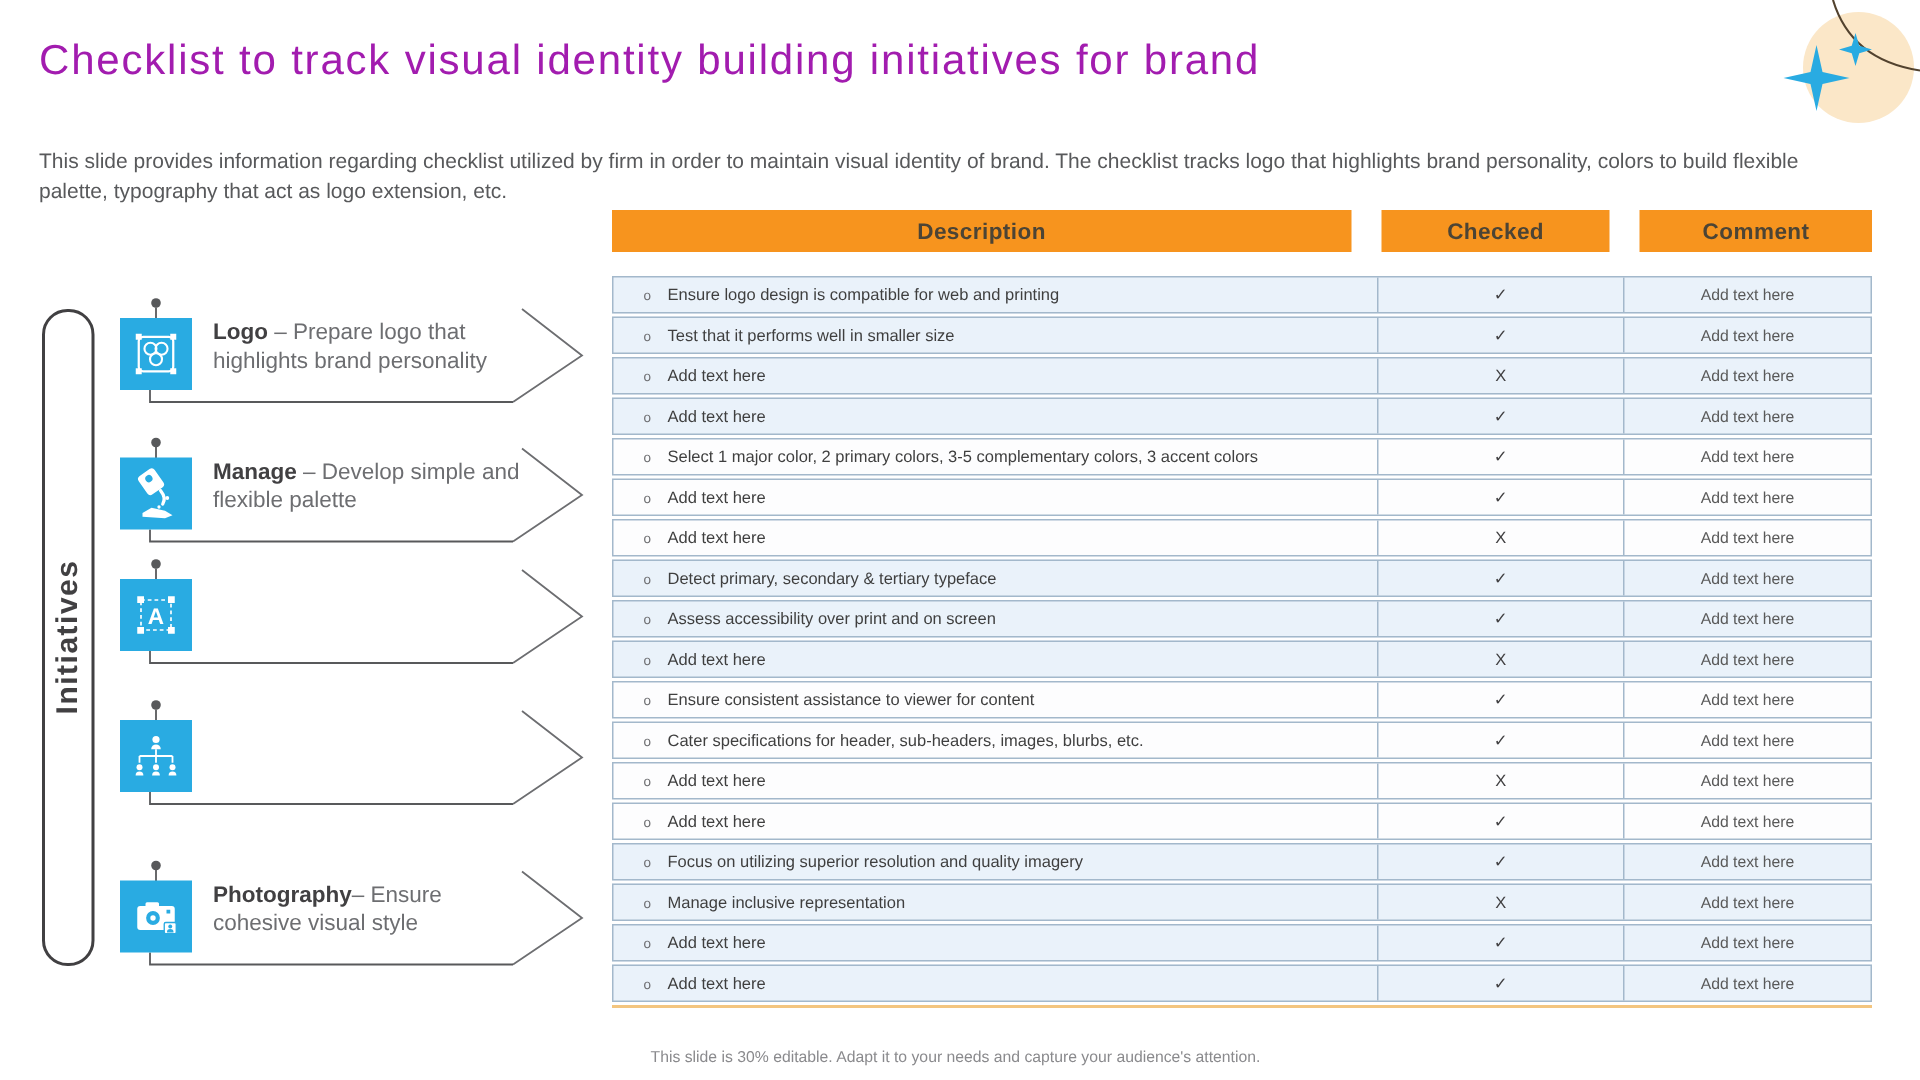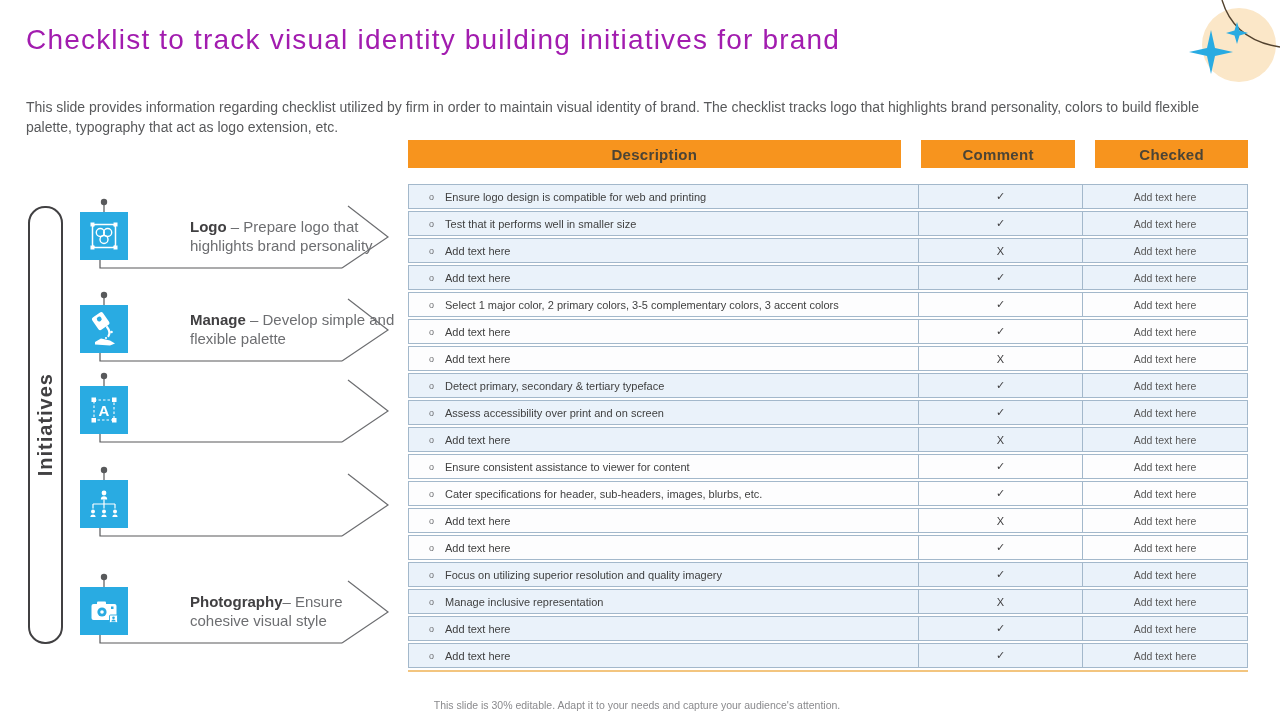--- a/index.html
+++ b/index.html
@@ -23,21 +23,21 @@
                display:flex; align-items:center; justify-content:center; }
   .init-label { writing-mode:vertical-rl; transform:rotate(180deg);
                 font-size:20px; font-weight:bold; color:#414042; letter-spacing:1px; }
 
   
   .item { position:absolute; left:80px; width:315px; height:76px; }
   .item-lines { position:absolute; left:0; top:0; width:315px; height:76px; }
   .item-icon { position:absolute; left:0; top:14px; width:48px; height:48px;
                background:#29ABE2; display:flex; align-items:center; justify-content:center; }
   .item-text { position:absolute; left:62px; top:14px; width:205px; height:48px;
-               display:flex; align-items:center;margin-left:48px; }
+               display:flex; align-items:flex-start; }
   .item-text p { font-size:15px; line-height:19px; color:#6d6e71; }
   .item-text b { color:#414042; }
 
   
   .table { position:absolute; left:408px; top:140px; width:840px; }
   .thead { display:flex; gap:20px;border-radius:13px; }
   .th { height:28px; background:#F7941E; color:#4c4435; font-weight:bold; font-size:15px;
         display:flex; align-items:center; justify-content:center; letter-spacing:0.3px; }
   .th-desc { width:510px; } .th-check { width:158px; } .th-comment { width:160px; }
   .tbody { margin-top:16px; }
@@ -190,22 +190,22 @@
       </svg>
     </div>
     <div class="item-text">
       <p><b>Photography</b><span>– Ensure cohesive visual style</span></p>
     </div>
   </div>
 
   <div class="table">
     <div class="thead">
       <div class="th th-desc">Description</div>
+      <div class="th th-check">Checked</div>
       <div class="th th-comment">Comment</div>
-      <div class="th th-check">Checked</div>
     </div>
     <div class="tbody">
   <div class="row blue">
     <div class="cell cell-desc">
       <span class="bullet">o</span>
       <span class="dtext">Ensure logo design is compatible for web and printing</span>
     </div>
     <div class="cell cell-check">✓</div>
     <div class="cell cell-comment">Add text here</div>
   </div>

